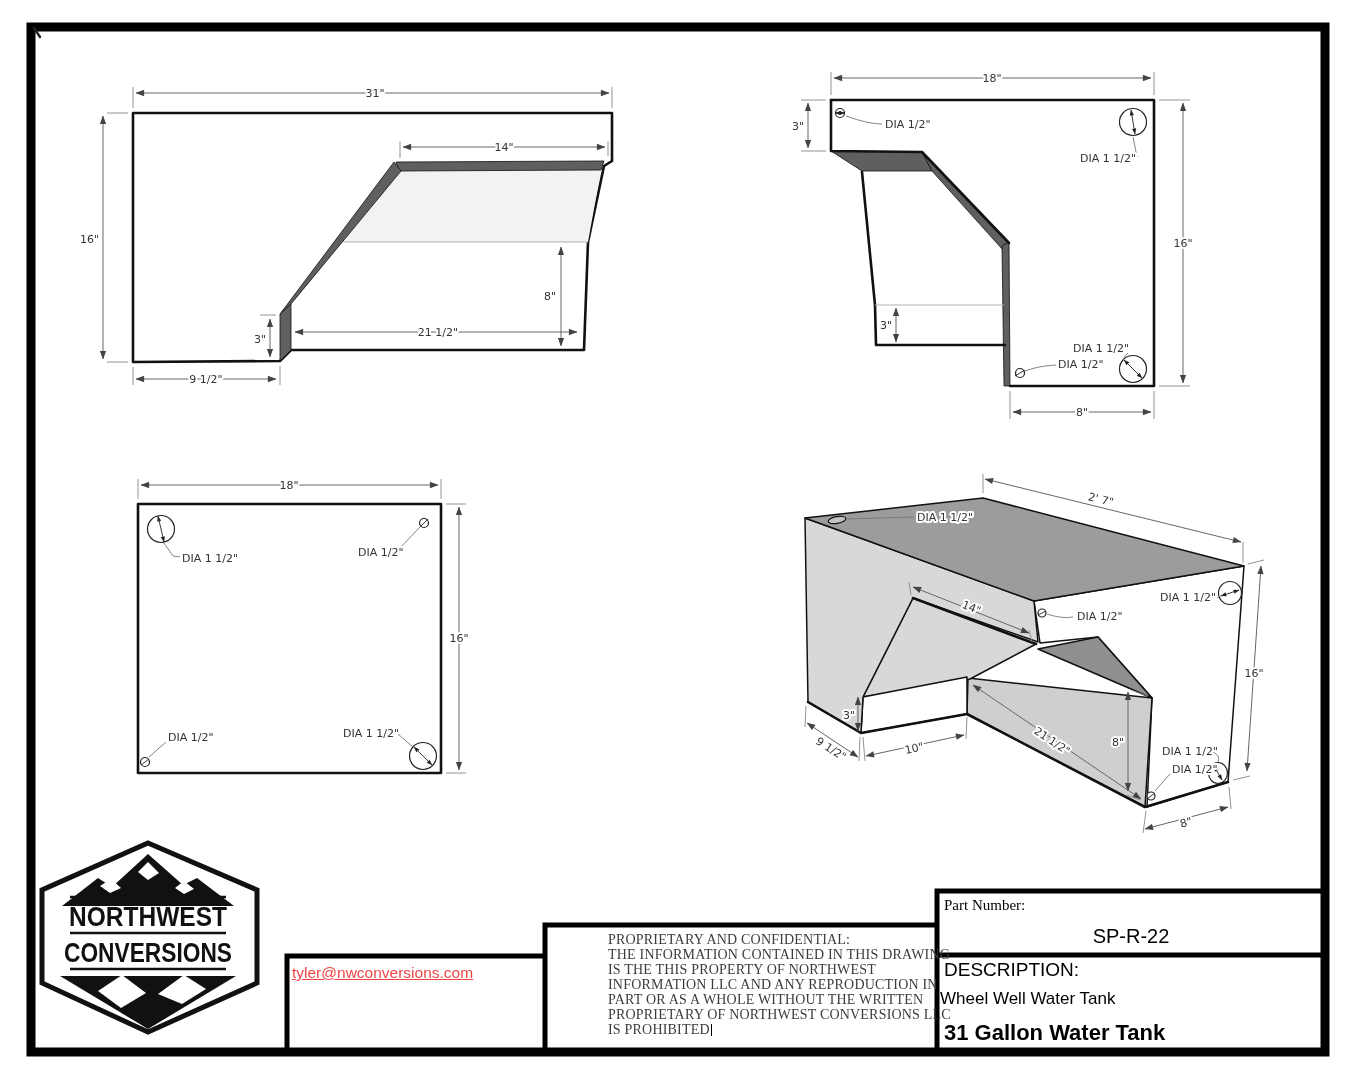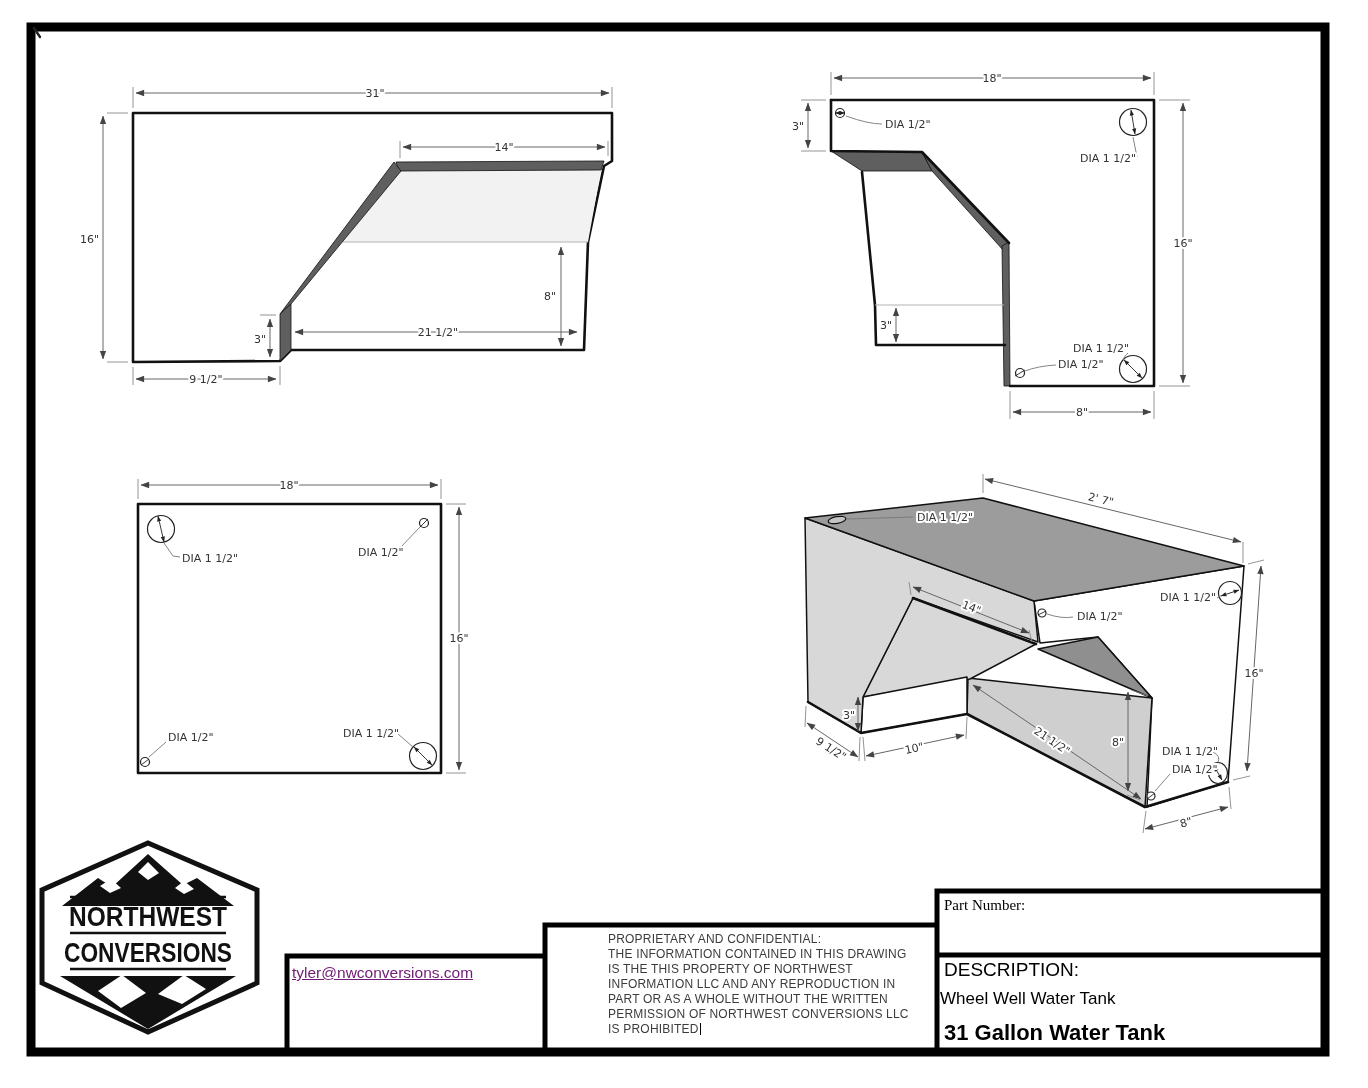--- a/index.html
+++ b/index.html
@@ -12,22 +12,22 @@
   .ext{stroke:#888;stroke-width:0.9;fill:none;}
   .dim{stroke:#666;stroke-width:1;fill:none;}
   .thin{stroke:#b3b3b3;stroke-width:1;fill:none;}
   .lead{stroke:#777;stroke-width:0.9;fill:none;}
   .hole{stroke:#222;stroke-width:1.2;fill:#fff;}
   .tick{stroke:#222;stroke-width:0.9;fill:none;}
   .dl{font-family:"DejaVu Sans",sans-serif;font-size:11px;fill:#333;
       paint-order:stroke;stroke:#fff;stroke-width:4px;stroke-linejoin:round;}
   .logotext{font-family:"Liberation Sans",sans-serif;font-weight:bold;fill:#111;}
   .overlay{position:absolute;white-space:nowrap;color:#000;}
-  .email{color:#701a75;text-decoration:underline;font-size:15.5px;cursor:pointer;}
-  .notice{font-size:12px;line-height:15px;color:#3c3c3c;letter-spacing:0.2px;}
+  .email{color:#ef4444;text-decoration:underline;font-size:15.5px;cursor:pointer;}
+  .notice{font-size:14px;line-height:15px;color:#3c3c3c;letter-spacing:0.2px;font-family:Liberation Serif, serif;}
   .caret{display:inline-block;width:1.5px;height:12px;background:#000;vertical-align:-2px;margin-left:1px;}
   .pn-label{font-size:15px;}
   .pn-value{font-size:20px;width:388px;text-align:center;}
   .desc-label{font-size:19px;}
   .desc1{font-size:17px;}
   .desc2{font-size:22px;font-weight:bold;}
 </style>
 </head>
 <body>
 
@@ -271,21 +271,22 @@
 </svg>
 
   <a class="overlay email" style="left:292px;top:964px;">tyler@nwconversions.com</a>
 
   <div class="overlay notice" style="left:608px;top:932px;">
     <div>PROPRIETARY AND CONFIDENTIAL:</div>
     <div>THE INFORMATION CONTAINED IN THIS DRAWING</div>
     <div>IS THE THIS PROPERTY OF NORTHWEST</div>
     <div>INFORMATION LLC AND ANY REPRODUCTION IN</div>
     <div>PART OR AS A WHOLE WITHOUT THE WRITTEN</div>
-    <div>PERMISSION OF NORTHWEST CONVERSIONS LLC</div>
+    <div>PROPRIETARY OF NORTHWEST CONVERSIONS LLC</div>
     <div><span>IS PROHIBITED</span><span class="caret"></span></div>
   </div>
 
   <div class="overlay pn-label" style="left:944px;top:897px;font-family:Liberation Serif, serif;">Part Number:</div>
+  <div class="overlay pn-value" style="left:937px;top:925px;">SP-R-22</div>
   <div class="overlay desc-label" style="left:944px;top:959px;">DESCRIPTION:</div>
   <div class="overlay desc1" style="left:940px;top:989px;">Wheel Well Water Tank</div>
   <div class="overlay desc2" style="left:944px;top:1020px;">31 Gallon Water Tank</div>
 </div>
 
 </body></html>

